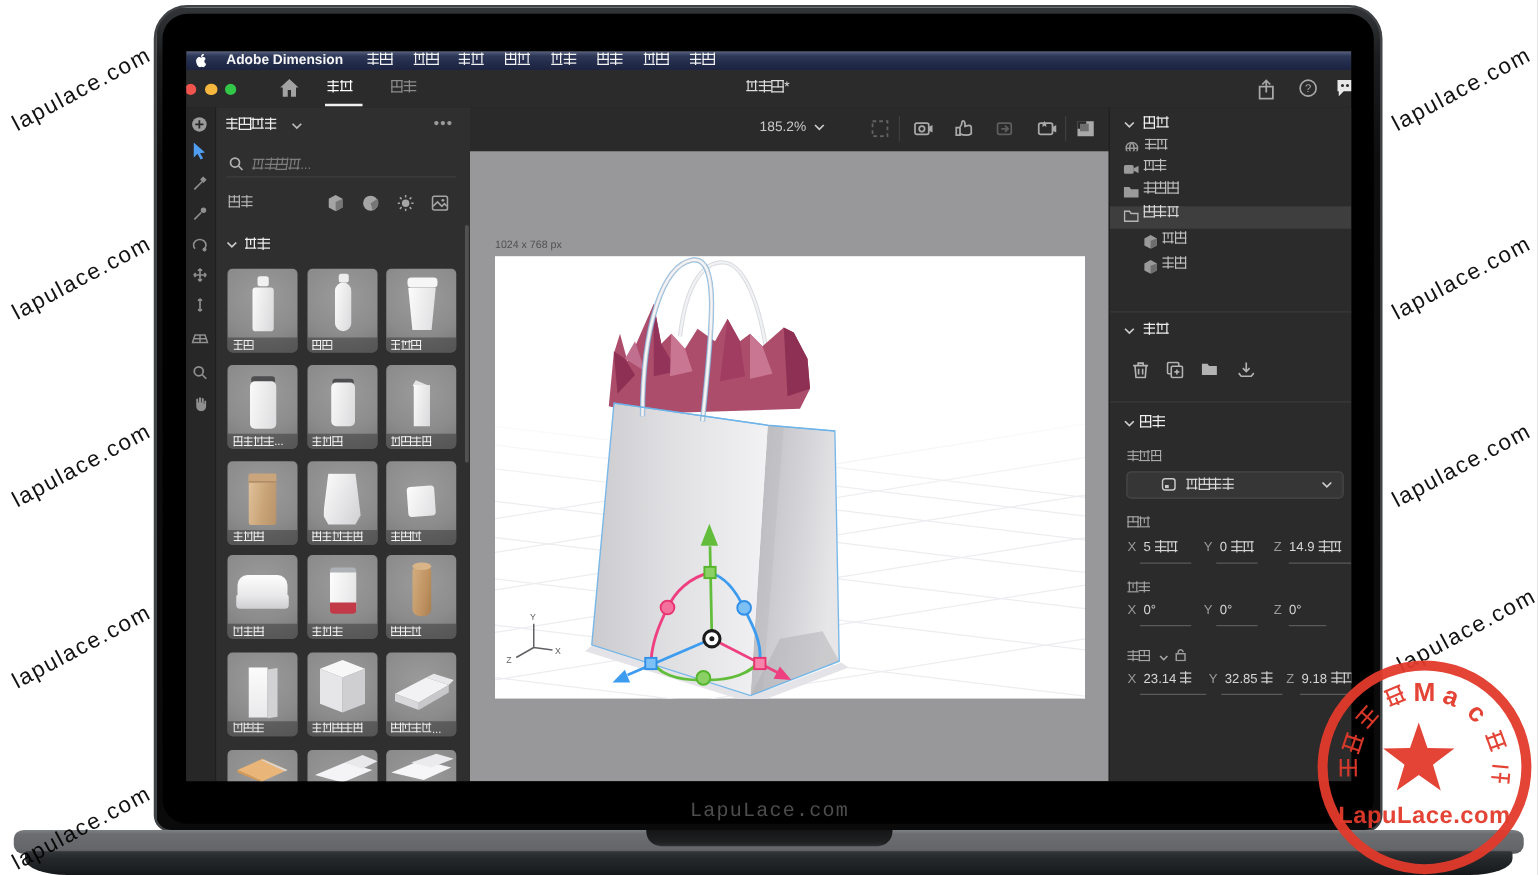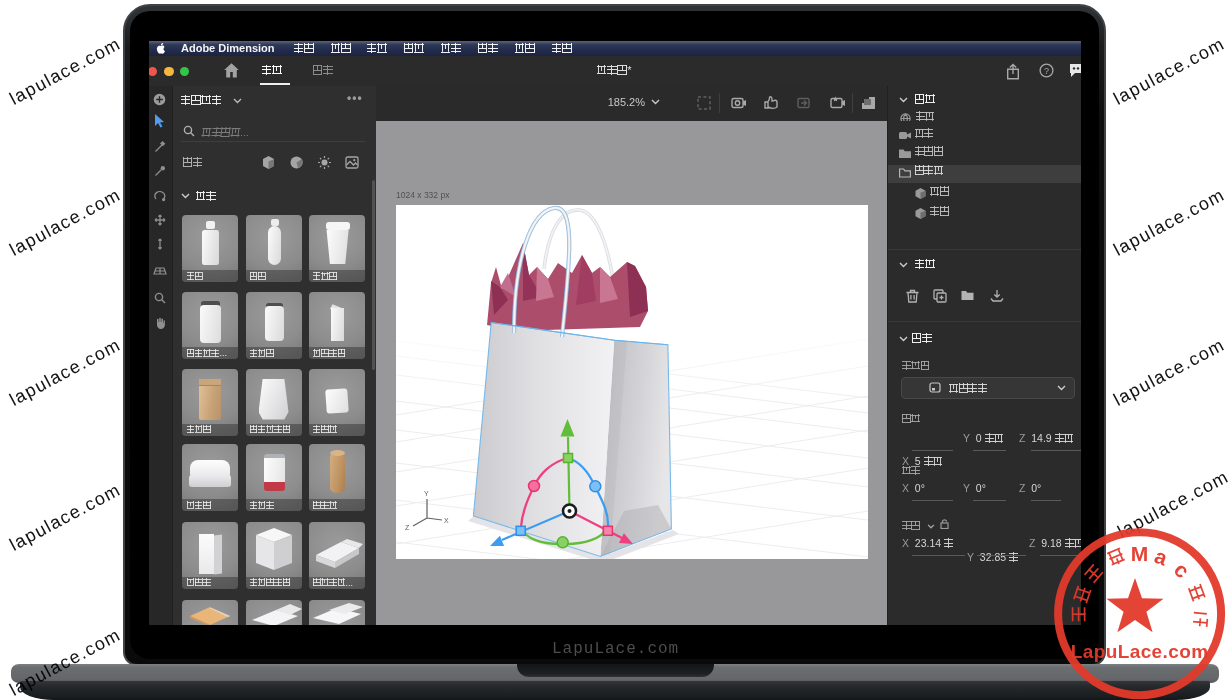--- a/index.html
+++ b/index.html
@@ -305,21 +305,21 @@
         <path d="M13 6.5 16 5v6l-3-1.5z" fill="#a9a9a9" stroke="none"></path>
       </svg>
  <div class="abs" style="left:703px;top:52px;width:1px;height:20px;background:#3e3e3e;"></div>
  <svg class="abs" style="left:712px;top:55px;" width="15" height="14" viewBox="0 0 15 14">
         <rect x="1" y="1" width="13" height="12" fill="#a9a9a9"></rect>
         <rect x="1" y="1" width="7" height="6" fill="#2a2a2a"></rect>
         <rect x="3" y="3" width="7" height="6" fill="#6e6e6e"></rect>
       </svg>
 
  <div class="abs" style="left:227px;top:80px;width:511px;height:504px;background:#98989a;"></div>
- <div class="abs" style="left:247px;top:149px;color:#515153;font-size:8.5px;">1024 x 332 px</div>
+ <div class="abs" style="left:247px;top:149px;color:#515153;font-size:8.5px;">1024 x 768 px</div>
  <svg class="abs" style="left:247px;top:164px;" width="472" height="354" viewBox="0 0 472 354">
   <defs>
    <linearGradient id="gF" x1="0" y1="0" x2="1" y2="0">
             <stop offset="0" stop-color="#cbcbcf"></stop>
             <stop offset=".45" stop-color="#e0e0e3"></stop>
             <stop offset="1" stop-color="#f2f2f4"></stop>
           </linearGradient>
    <linearGradient id="gR" x1="0" y1="0" x2="1" y2=".3">
             <stop offset="0" stop-color="#bcbcc0"></stop>
             <stop offset=".6" stop-color="#d4d4d8"></stop>
@@ -463,21 +463,21 @@
  <div class="abs" style="left:751.5px;top:336px;width:172px;height:20px;background:#363636;border:1px solid #484848;border-radius:4px;"></div>
  <svg class="abs" style="left:780px;top:341px;" width="12" height="11" viewBox="0 0 12 11" fill="none" stroke="#c8c8c8" stroke-width="1.2">
         <rect x="1" y="1" width="10" height="9" rx="2"></rect>
         <rect x="3" y="6" width="3" height="2.5" fill="#c8c8c8" stroke="none"></rect>
       </svg>
  <span class="abs" style="left:800px;top:341px;color:#dcdcdc;font-size:10.5px;"><i class="zc"></i><i class="zb"></i><i class="z"></i><i class="z"></i></span>
  <svg class="abs" style="left:908px;top:344px;" width="9" height="6" viewBox="0 0 9 6">
         <path d="M1 1l3.5 3.5L8 1" stroke="#ccc" stroke-width="1.4" fill="none"></path>
       </svg>
  <span class="lab" style="left:753px;top:372px;"><i class="zb"></i><i class="zc"></i></span>
- <span class="val" style="left:753px;top:414px;"><span style="color:#9a9a9a">X</span>&nbsp; 5 <i class="z"></i><i class="zc"></i></span>
+ <span class="val" style="left:753px;top:391px;"><span style="color:#9a9a9a">X</span>&nbsp; 5 <i class="z"></i><i class="zc"></i></span>
  <span class="val" style="left:814px;top:391px;"><span style="color:#9a9a9a">Y</span>&nbsp; 0 <i class="z"></i><i class="zc"></i></span>
  <span class="val" style="left:870px;top:391px;"><span style="color:#9a9a9a">Z</span>&nbsp; 14.9 <i class="z"></i><i class="zc"></i></span>
  <div class="un" style="left:763px;top:409px;width:41px;"></div>
  <div class="un" style="left:824px;top:409px;width:33px;"></div>
  <div class="un" style="left:882px;top:409px;width:50px;"></div>
  <span class="lab" style="left:753px;top:424px;"><i class="zc"></i><i class="z"></i></span>
  <span class="val" style="left:753px;top:441px;"><span style="color:#9a9a9a">X</span>&nbsp; 0°</span>
  <span class="val" style="left:814px;top:441px;"><span style="color:#9a9a9a">Y</span>&nbsp; 0°</span>
  <span class="val" style="left:870px;top:441px;"><span style="color:#9a9a9a">Z</span>&nbsp; 0°</span>
  <div class="un" style="left:763px;top:459px;width:41px;"></div>
@@ -485,21 +485,21 @@
  <div class="un" style="left:882px;top:459px;width:30px;"></div>
  <span class="lab" style="left:753px;top:479px;"><i class="z"></i><i class="zb"></i></span>
  <svg class="abs" style="left:778px;top:483px;" width="8" height="5" viewBox="0 0 9 6">
         <path d="M1 1l3.5 3.5L8 1" stroke="#aaa" stroke-width="1.5" fill="none"></path>
       </svg>
  <svg class="abs" style="left:791px;top:478px;" width="9" height="10" viewBox="0 0 9 10" fill="none" stroke="#9a9a9a" stroke-width="1.2">
         <rect x="1" y="4" width="7" height="5.5"></rect>
         <path d="M2.5 4V2.8a2 2 0 0 1 4 0"></path>
       </svg>
  <span class="val" style="left:753px;top:496px;"><span style="color:#9a9a9a">X</span>&nbsp; 23.14 <i class="z"></i></span>
- <span class="val" style="left:818px;top:510px;"><span style="color:#9a9a9a">Y</span>&nbsp; 32.85 <i class="z"></i></span>
+ <span class="val" style="left:818px;top:496px;"><span style="color:#9a9a9a">Y</span>&nbsp; 32.85 <i class="z"></i></span>
  <span class="val" style="left:880px;top:496px;"><span style="color:#9a9a9a">Z</span>&nbsp; 9.18 <i class="z"></i><i class="zc"></i></span>
  <div class="un" style="left:763px;top:514px;width:53px;"></div>
  <div class="un" style="left:828px;top:514px;width:49px;"></div>
  <div class="un" style="left:891px;top:514px;width:41px;"></div>
 </div>
 <div class="abs" style="left:552px;top:640px;z-index:11;font-family:'Liberation Mono',monospace;
  font-size:16px;color:#4d4d4f;letter-spacing:1px;">LapuLace.com</div>
 
 <div class="abs" style="z-index:12;left:11px;top:664px;width:1208px;height:19px;border-radius:8px/7px;
  background:linear-gradient(180deg,#7e8184,#6b6e71 18%,#646669 80%,#53565a);"></div>

